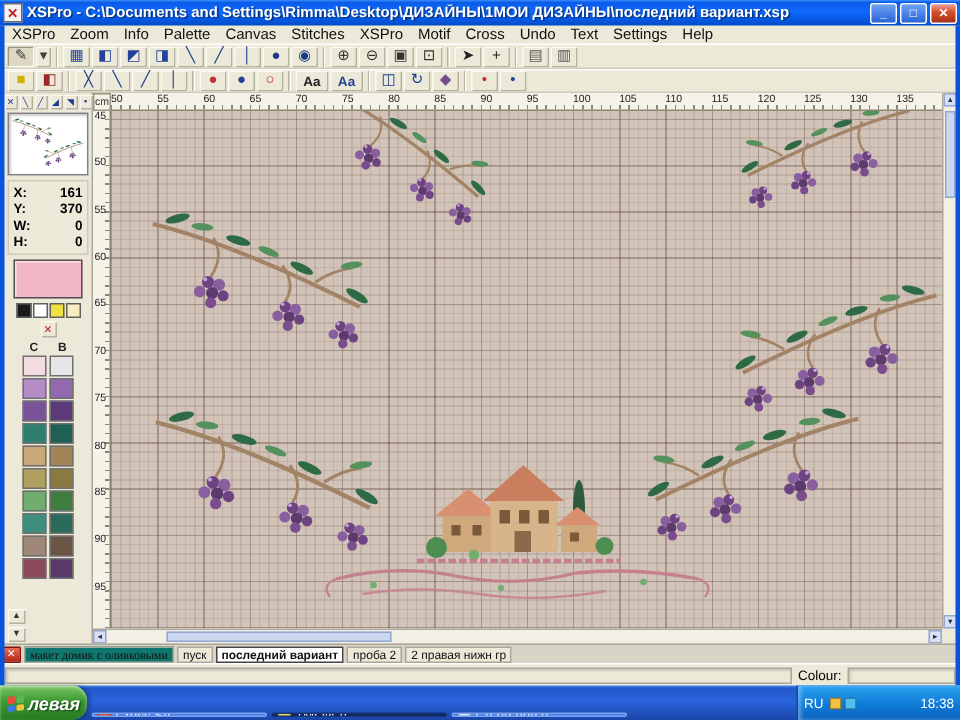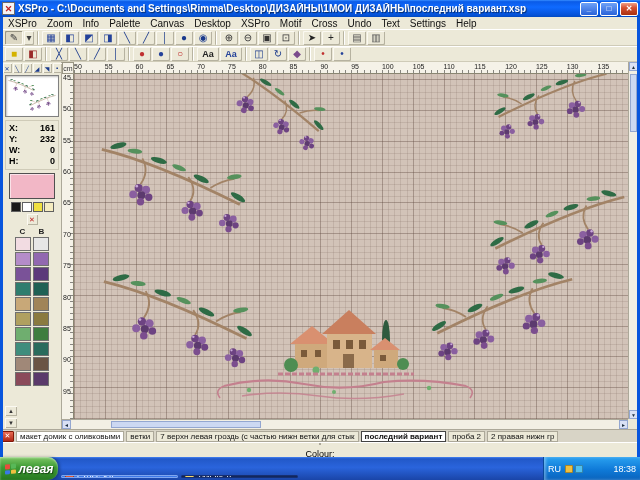--- a/index.html
+++ b/index.html
@@ -89,45 +89,45 @@
   .vthumb{width:7px;height:58px;margin:3px auto 0;background:#ccd8f2;border:1px solid #93a6d0;}
   .hthumb{width:150px;height:7px;margin:1px 0 0 40px;background:#ccd8f2;border:1px solid #93a6d0;}
 
   
   .tabsbar{position:absolute;left:0;top:429px;width:640px;height:13px;background:#d8d4c6;border-top:1px solid #aca899;
     display:flex;align-items:center;gap:2px;padding:0 1px;overflow:hidden;z-index:4;}
   .redx{width:13px;height:11px;flex:none;background:linear-gradient(#e86a54,#b02818);border:1px solid #801808;color:#fff;
     font-size:7px;display:flex;align-items:center;justify-content:center;border-radius:1px;}
   .tab{height:11px;line-height:10px;padding:0 3px;font-size:8px;white-space:nowrap;flex:none;
     background:#ece9d8;border:1px solid #aca899;color:#111;}
-  .tab.yellow{background:#ffffff;}
+  .tab.yellow{background:#0f766e;font-family:Liberation Serif, serif;}
   .tab.active{background:#fff;border:1px solid #444;font-weight:bold;}
 
   
   .statusbar{position:absolute;left:0;top:442px;width:640px;height:15px;background:#ece9d8;border-top:1px solid #fff;
-    display:flex;align-items:center;gap:4px;padding:0 3px;font-size:9px;z-index:4;flex-direction:column;}
+    display:flex;align-items:center;gap:4px;padding:0 3px;font-size:9px;z-index:4;}
   .sunken{height:11px;border:1px solid #aca899;box-shadow:inset 1px 1px 2px rgba(0,0,0,.18);background:#ece9d8;}
   .statusfield{flex:1;}
   .colourbox{width:72px;}
 
   
   .taskbar{position:absolute;left:0;top:457px;width:640px;height:23px;display:flex;align-items:stretch;z-index:7;
     background:linear-gradient(180deg,#4584f4 0%,#2258c8 8%,#2a64dc 45%,#1a45a8 100%);}
   .startbtn{width:58px;flex:none;display:flex;align-items:center;justify-content:center;gap:3px;color:#fff;
     font-size:12px;font-weight:bold;font-style:italic;border-radius:0 10px 10px 0;
     background:linear-gradient(180deg,#7ec765 0%,#3c9a34 45%,#277a20 100%);
     box-shadow:inset 0 1px 2px rgba(255,255,255,.5),2px 0 3px rgba(0,0,0,.3);text-shadow:1px 1px 1px rgba(0,0,0,.5);}
   .winflag{width:11px;height:10px;display:grid;grid-template-columns:1fr 1fr;grid-template-rows:1fr 1fr;gap:1px;transform:skewY(-6deg);}
   .winflag i{display:block;border-radius:1px;}
   .task{width:117px;flex:none;margin:18px 0 2px 3px;display:flex;align-items:center;gap:3px;padding:0 3px;color:#fff;
     font-size:9px;white-space:nowrap;overflow:hidden;border-radius:2px;border:1px solid rgba(255,255,255,.35);
     background:linear-gradient(#4d8df8,#2a62d8);}
   .task.active{background:linear-gradient(#16338c,#2a55b8);box-shadow:inset 1px 1px 3px rgba(0,0,0,.55);border-color:rgba(0,0,0,.3);}
   .taskicon{width:9px;height:9px;flex:none;border-radius:1px;border:1px solid rgba(0,0,0,.3);}
-  .tray{margin-left:auto;width:97px;flex:none;display:flex;align-items:center;gap:4px;padding:0 4px;color:#fff;font-size:9px;
+  .tray{margin-left:auto;width:109px;flex:none;display:flex;align-items:center;gap:4px;padding:0 4px;color:#fff;font-size:9px;
     background:linear-gradient(180deg,#2aa1f0 0%,#0f7ad8 55%,#0a63bc 100%);border-left:1px solid #0a4a9a;
     box-shadow:inset 2px 0 3px rgba(255,255,255,.35);}
   .trayicon{width:8px;height:8px;border-radius:1px;border:1px solid rgba(0,0,0,.3);}
   .traytime{margin-left:auto;}
 </style>
 </head>
 <body>
 
 <svg width="0" height="0" style="position:absolute" aria-hidden="true">
   <defs>
@@ -196,21 +196,21 @@
     <span class="winbtn">□</span>
     <span class="winbtn close">✕</span>
   </div>
 
   <div class="menubar">
     <span class="menuitem">XSPro</span>
       <span class="menuitem">Zoom</span>
       <span class="menuitem">Info</span>
       <span class="menuitem">Palette</span>
       <span class="menuitem">Canvas</span>
-      <span class="menuitem">Desktop</span>
+      <span class="menuitem">Stitches</span>
       <span class="menuitem">XSPro</span>
       <span class="menuitem">Motif</span>
       <span class="menuitem">Cross</span>
       <span class="menuitem">Undo</span>
       <span class="menuitem">Text</span>
       <span class="menuitem">Settings</span>
       <span class="menuitem">Help</span>
   </div>
 
   <div class="toolbar tb1">
@@ -277,21 +277,21 @@
         <use href="#branch" transform="translate(50,18) scale(-0.17,0.17)"></use>
       </svg>
     </div>
     <div class="coords">
       <div class="crow">
           <span>X:</span>
           <span>161</span>
         </div>
       <div class="crow">
           <span>Y:</span>
-          <span>232</span>
+          <span>370</span>
         </div>
       <div class="crow">
           <span>W:</span>
           <span>0</span>
         </div>
       <div class="crow">
           <span>H:</span>
           <span>0</span>
         </div>
     </div>
@@ -434,22 +434,21 @@
   <div class="hscroll">
     <span class="sbtn">◄</span>
     <div class="hthumb"></div>
     <span class="sbtn" style="margin-left:auto">►</span>
   </div>
 
   <div class="tabsbar">
     <span class="redx">✕</span>
     <span style="display:flex;gap:2px;align-items:center;">
       <span class="tab yellow">макет домик с оливковыми</span>
-        <span class="tab">ветки</span>
-        <span class="tab">7 верхн левая гроздь (с частью нижн ветки для стык</span>
+        <span class="tab">пуск</span>
         <span class="tab active">последний вариант</span>
         <span class="tab">проба 2</span>
         <span class="tab">2 правая нижн гр</span>
     </span>
   </div>
 
   <div class="statusbar">
     <span class="sunken statusfield"></span>
     <span>Colour:</span>
     <span class="sunken colourbox"></span>
@@ -471,20 +470,24 @@
           <span class="taskicon" style="background: rgb(224, 90, 58);"></span>
           <span>Cross Sti...</span>
         </span>
 
 
         <span class="task active">
           <span class="taskicon" style="background: rgb(245, 216, 106);"></span>
           <span>1МОИ Д...</span>
         </span>
 
+        <span class="task">
+          <span class="taskicon" style="background: rgb(216, 232, 248);"></span>
+          <span>Со он нов п...</span>
+        </span>
 
     </span>
     <div class="tray">
       <span>RU</span>
       <span style="display:flex;gap:2px;">
         <span class="trayicon" style="background: rgb(240, 192, 64);"></span>
           <span class="trayicon" style="background: rgb(80, 192, 240);"></span>
       </span>
       <span class="traytime">18:38</span>
     </div>

